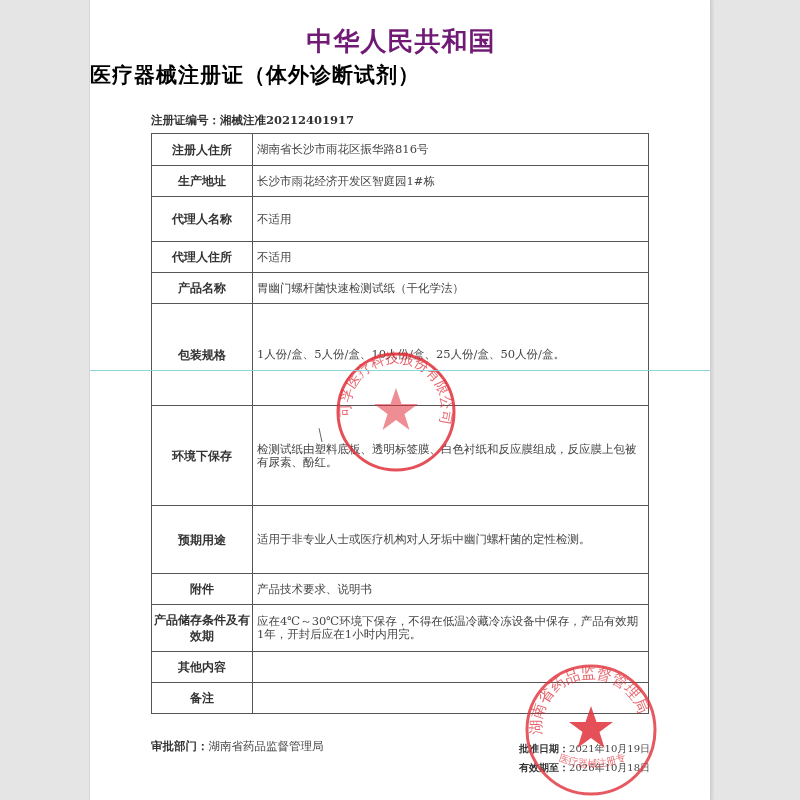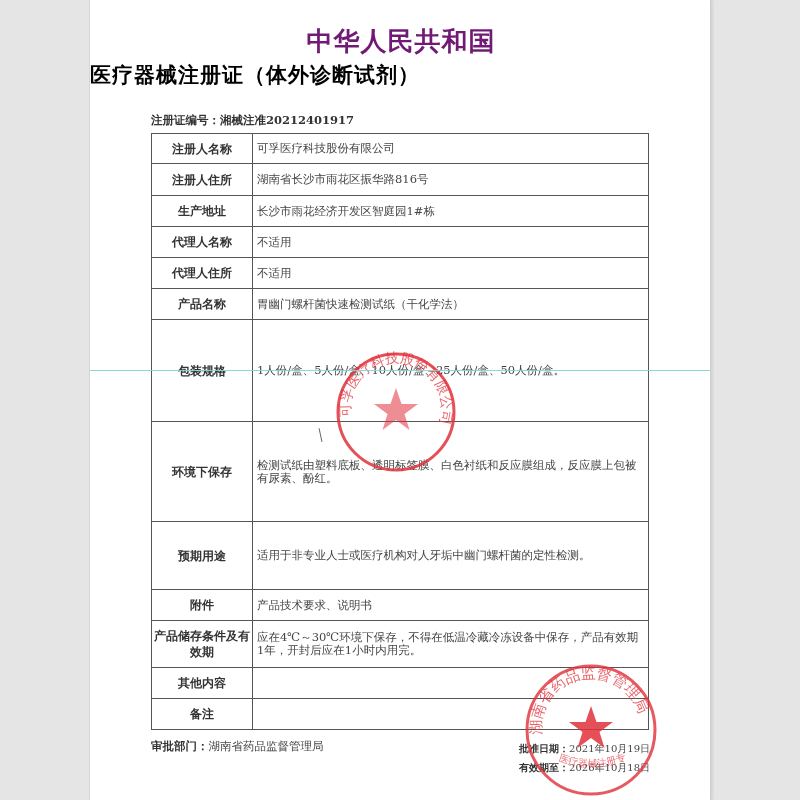--- a/index.html
+++ b/index.html
@@ -69,33 +69,29 @@
 <div class="viewer">
   <div class="page">
     <div class="title1">中华人民共和国</div>
     <div class="title2">医疗器械注册证（体外诊断试剂）</div>
     <div class="regno">
       <span>注册证编号：</span><span class="val">湘械注准20212401917</span>
     </div>
 
     <table class="cert">
       <tbody>
-          <tr style="height:30px">
-        <td class="label">注册人名称</td>
-        <td class="value">可孚医疗科技股份有限公司</td>
-      </tr>
       <tr style="height:32px">
         <td class="label">注册人住所</td>
         <td class="value">湖南省长沙市雨花区振华路816号</td>
       </tr>
       <tr style="height:31px">
         <td class="label">生产地址</td>
         <td class="value">长沙市雨花经济开发区智庭园1#栋</td>
       </tr>
-      <tr style="height:31px">
+      <tr style="height:45px">
         <td class="label">代理人名称</td>
         <td class="value">不适用</td>
       </tr>
       <tr style="height:31px">
         <td class="label">代理人住所</td>
         <td class="value">不适用</td>
       </tr>
       <tr style="height:31px">
         <td class="label">产品名称</td>
         <td class="value">胃幽门螺杆菌快速检测试纸（干化学法）</td>

